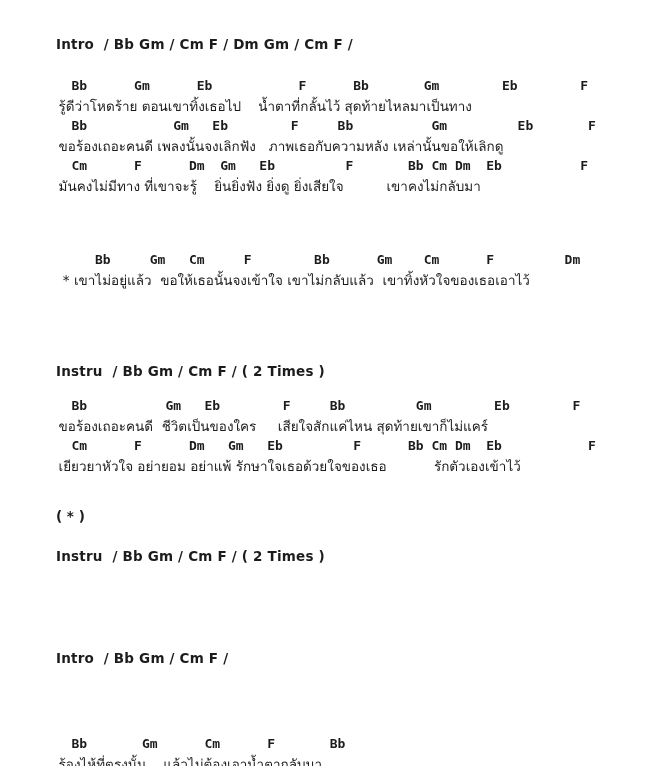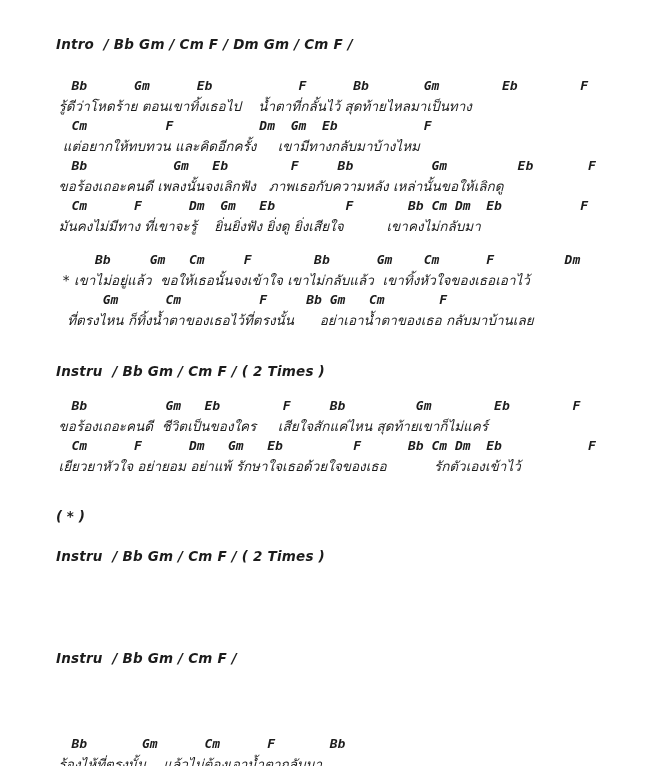--- a/index.html
+++ b/index.html
@@ -13,21 +13,20 @@
     overflow: hidden;
     font-family: "DejaVu Sans", "Liberation Sans", sans-serif;
     color: #1c1c1c;
     -webkit-font-smoothing: none;
   }
   #sheet {
     position: relative;
     width: 670px;
     height: 600px;
     padding: 0;
-    font-style: italic;
   }
 
   
   .section {
     position: absolute;
     left: 0;
     width: 670px;
   }
   .section-header {
     font-weight: bold;
@@ -79,40 +78,32 @@
 <div id="sheet">
     <div class="section" style="top: 36px;">
       <div class="section-header">Intro  / Bb Gm / Cm F / Dm Gm / Cm F /</div>
     </div>
     <div class="section" style="top: 78px;">
       <div class="line">
         <div class="chords" style="padding-left: 48px;">   Bb      Gm      Eb           F      Bb       Gm        Eb        F</div>
         <div class="lyrics" style="padding-left: 50px;">  รู้ดีว่าโหดร้าย ตอนเขาทิ้งเธอไป    น้ำตาที่กลั้นไว้ สุดท้ายไหลมาเป็นทาง</div>
       </div>
       <div class="line">
-        <div class="chords" style="padding-left: 48px;">   Cm          F           Dm  Gm  Eb           F</div>
-        <div class="lyrics" style="padding-left: 50px;">   แต่อยากให้ทบทวน และคิดอีกครั้ง     เขามีทางกลับมาบ้างไหม</div>
-      </div>
-      <div class="line">
         <div class="chords" style="padding-left: 48px;">   Bb           Gm   Eb        F     Bb          Gm         Eb       F</div>
         <div class="lyrics" style="padding-left: 50px;">  ขอร้องเถอะคนดี เพลงนั้นจงเลิกฟัง   ภาพเธอกับความหลัง เหล่านั้นขอให้เลิกดู</div>
       </div>
       <div class="line">
         <div class="chords" style="padding-left: 48px;">   Cm      F      Dm  Gm   Eb         F       Bb Cm Dm  Eb          F</div>
         <div class="lyrics" style="padding-left: 50px;">  มันคงไม่มีทาง ที่เขาจะรู้    ยิ่นยิ่งฟัง ยิ่งดู ยิ่งเสียใจ          เขาคงไม่กลับมา</div>
       </div>
     </div>
     <div class="section" style="top: 252px;">
       <div class="line">
         <div class="chords" style="padding-left: 48px;">      Bb     Gm   Cm     F        Bb      Gm    Cm      F         Dm</div>
         <div class="lyrics" style="padding-left: 50px;">   * เขาไม่อยู่แล้ว  ขอให้เธอนั้นจงเข้าใจ เขาไม่กลับแล้ว  เขาทิ้งหัวใจของเธอเอาไว้</div>
-      </div>
-      <div class="line">
-        <div class="chords" style="padding-left: 48px;">       Gm      Cm          F     Bb Gm   Cm       F</div>
-        <div class="lyrics" style="padding-left: 50px;">    ที่ตรงไหน ก็ทิ้งน้ำตาของเธอไว้ที่ตรงนั้น      อย่าเอาน้ำตาของเธอ กลับมาบ้านเลย</div>
       </div>
     </div>
     <div class="section" style="top: 363px;">
       <div class="section-header">Instru  / Bb Gm / Cm F / ( 2 Times )</div>
     </div>
     <div class="section" style="top: 398px;">
       <div class="line">
         <div class="chords" style="padding-left: 48px;">   Bb          Gm   Eb        F     Bb         Gm        Eb        F</div>
         <div class="lyrics" style="padding-left: 50px;">  ขอร้องเถอะคนดี  ชีวิตเป็นของใคร     เสียใจสักแค่ไหน สุดท้ายเขาก็ไม่แคร์</div>
       </div>
@@ -121,21 +112,21 @@
         <div class="lyrics" style="padding-left: 50px;">  เยียวยาหัวใจ อย่ายอม อย่าแพ้ รักษาใจเธอด้วยใจของเธอ           รักตัวเองเข้าไว้</div>
       </div>
     </div>
     <div class="section" style="top: 508px;">
       <div class="marker">( * )</div>
     </div>
     <div class="section" style="top: 548px;">
       <div class="section-header">Instru  / Bb Gm / Cm F / ( 2 Times )</div>
     </div>
     <div class="section" style="top: 650px;">
-      <div class="section-header">Instru  / Bb Gm / Cm F /</div>
+      <div class="section-header">Intro  / Bb Gm / Cm F /</div>
     </div>
     <div class="section" style="top: 720px; margin-top: 16px;">
       <div class="line">
         <div class="chords" style="padding-left: 48px;">   Bb       Gm      Cm      F       Bb</div>
         <div class="lyrics" style="padding-left: 50px;">  ร้องไห้ที่ตรงนั้น    แล้วไม่ต้องเอาน้ำตากลับมา</div>
       </div>
     </div>
   </div>
 
 </body></html>

